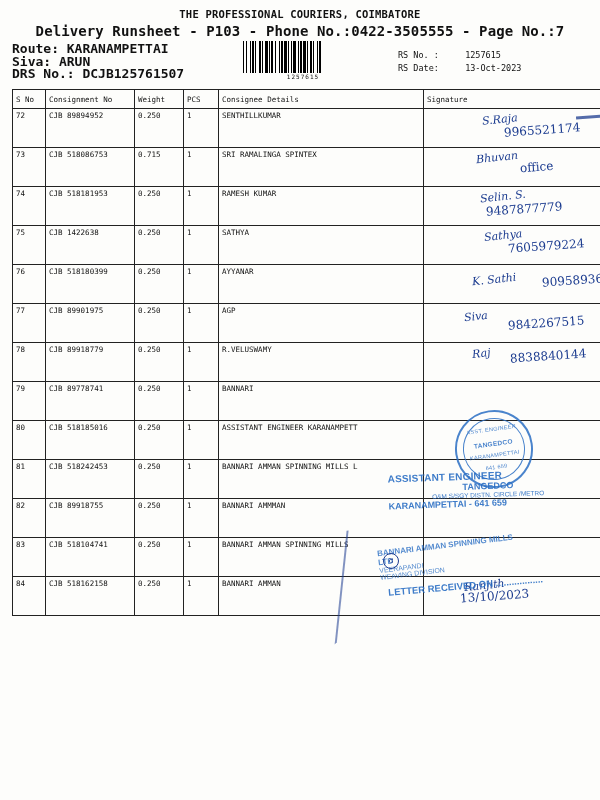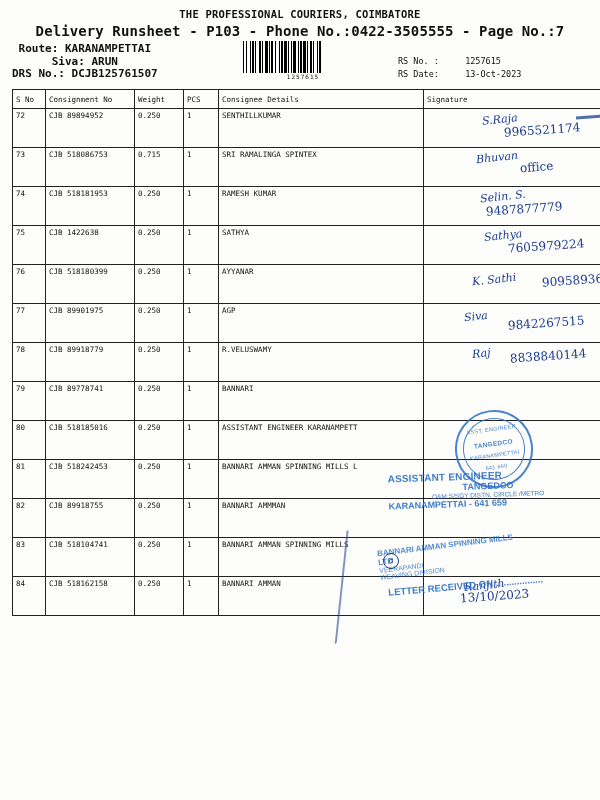--- a/index.html
+++ b/index.html
@@ -40,24 +40,23 @@
 
   .header-block {
     position: relative;
     height: 48px;
     margin-top: 2px;
   }
   .hdr-left {
     position: absolute;
     left: 12px;
     top: 2px;
-    font-size: 11px;
+    font-size: 13px;
     line-height: 12.5px;
     font-weight: bold;
-    text-align: center;
   }
   .hdr-left .row { white-space: nowrap; }
 
   .barcode {
     position: absolute;
     left: 243px;
     top: 0px;
     width: 120px;
     height: 32px;
     display: flex;
@@ -75,21 +74,21 @@
     top: 32px;
     width: 120px;
     text-align: center;
     font-size: 6px;
     letter-spacing: 1px;
   }
 
   .hdr-right {
     position: absolute;
     left: 398px;
-    top: 14px;
+    top: 8px;
     font-size: 8.5px;
     line-height: 13px;
   }
   .hdr-right .row { white-space: nowrap; }
   .hdr-right .lbl { display: inline-block; width: 62px; }
 
   
   table.runsheet {
     border-collapse: collapse;
     width: 576px;

